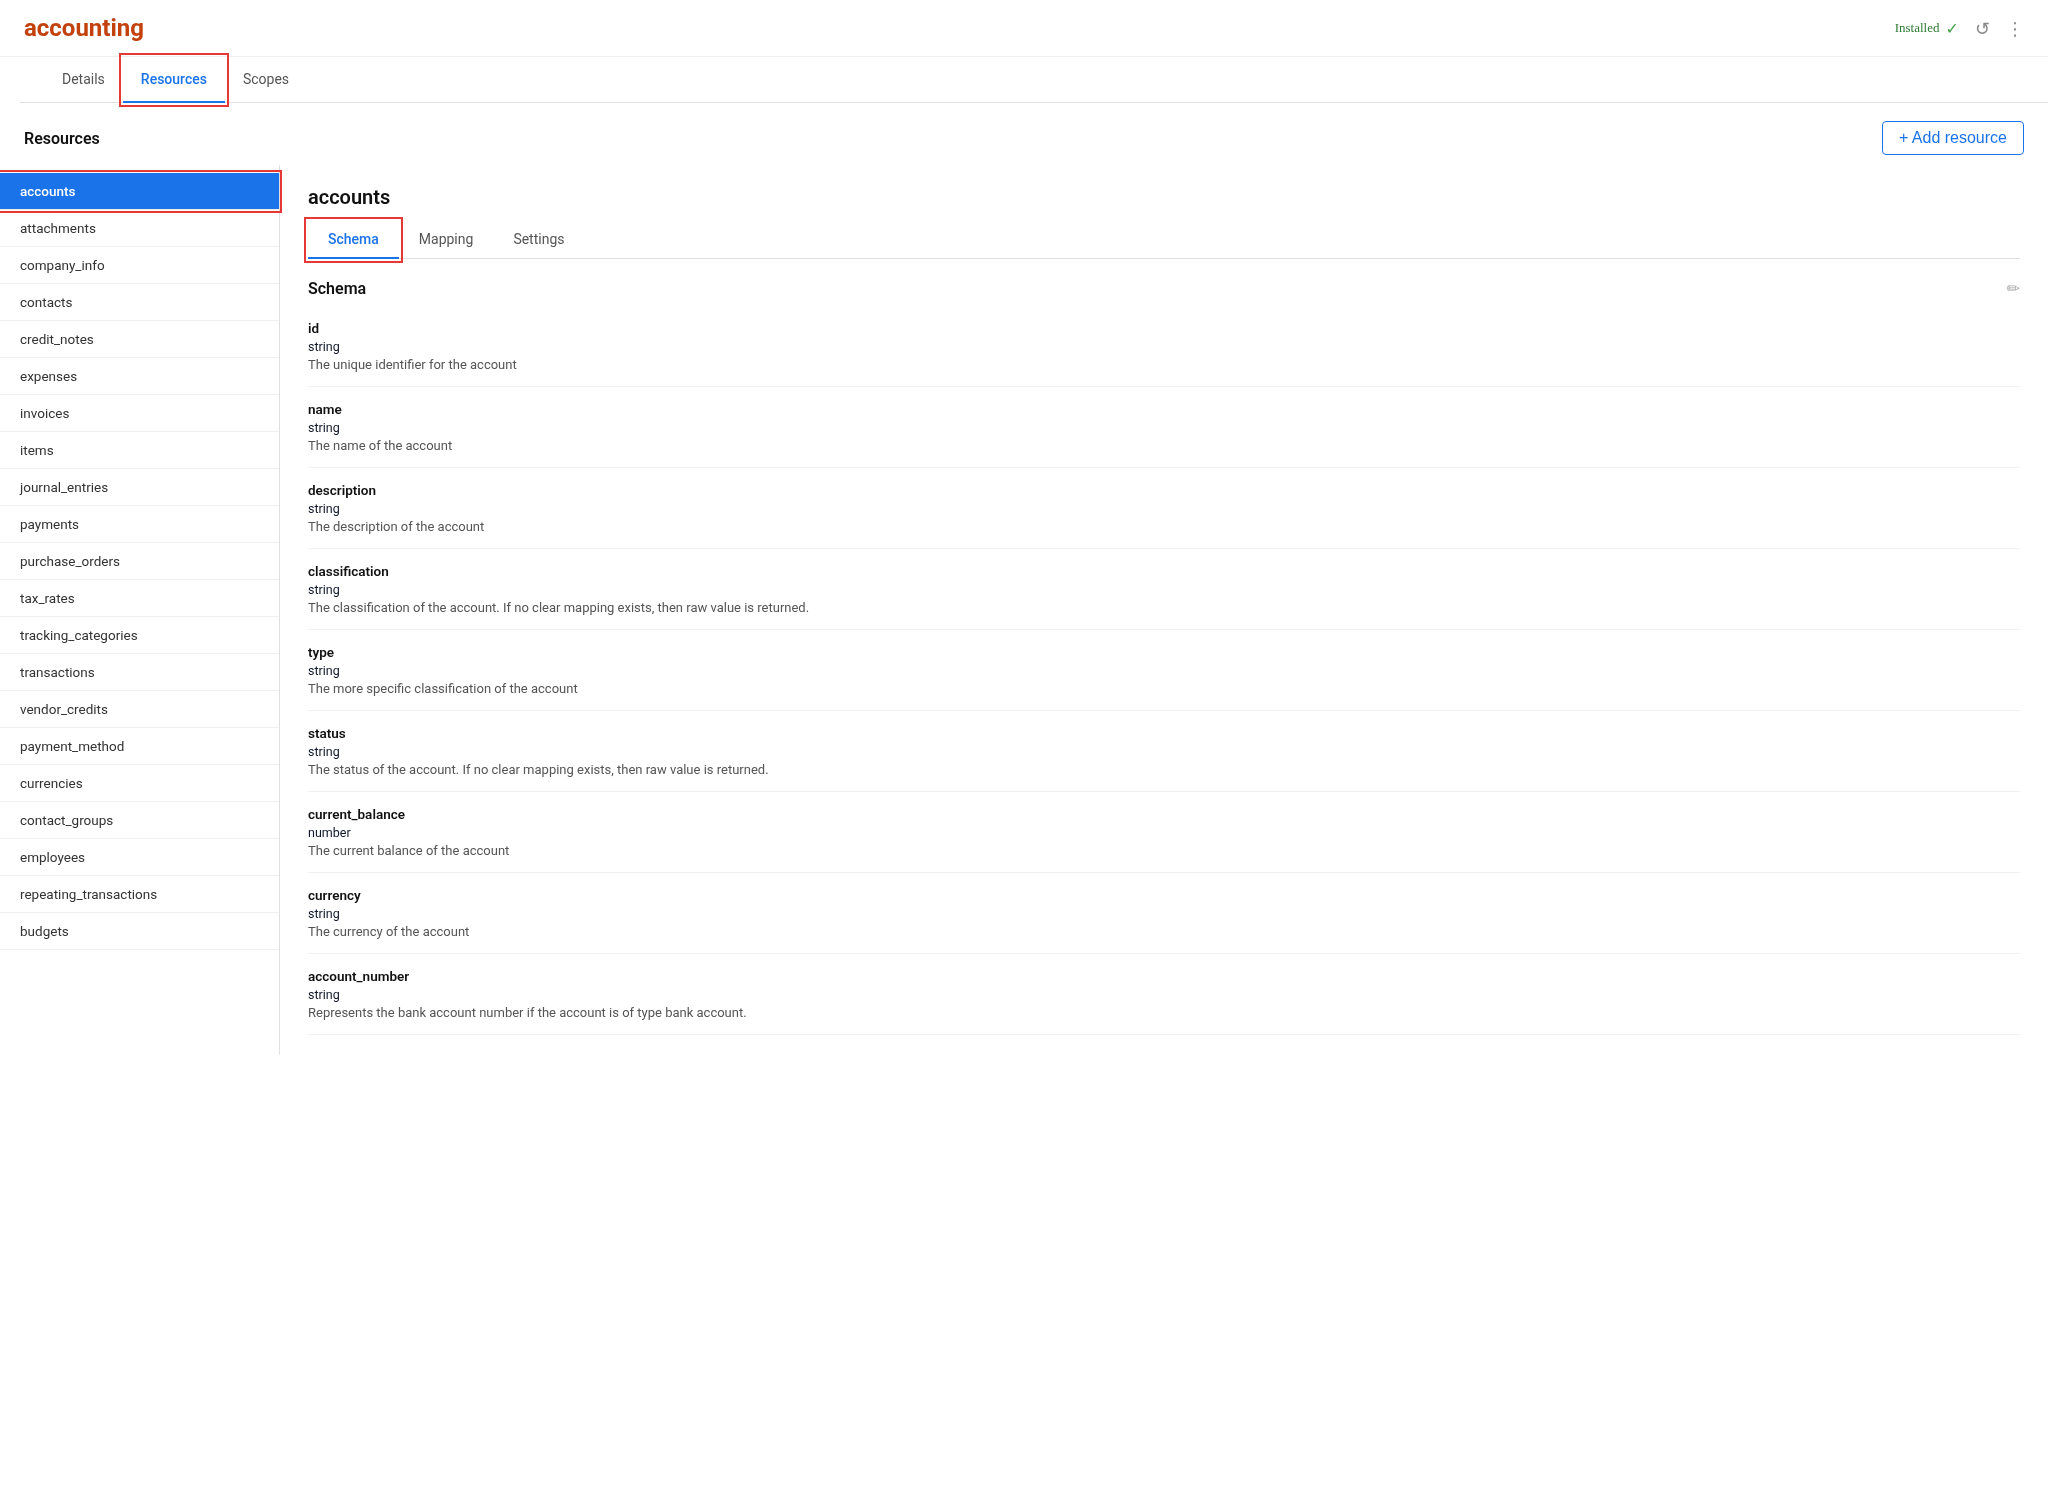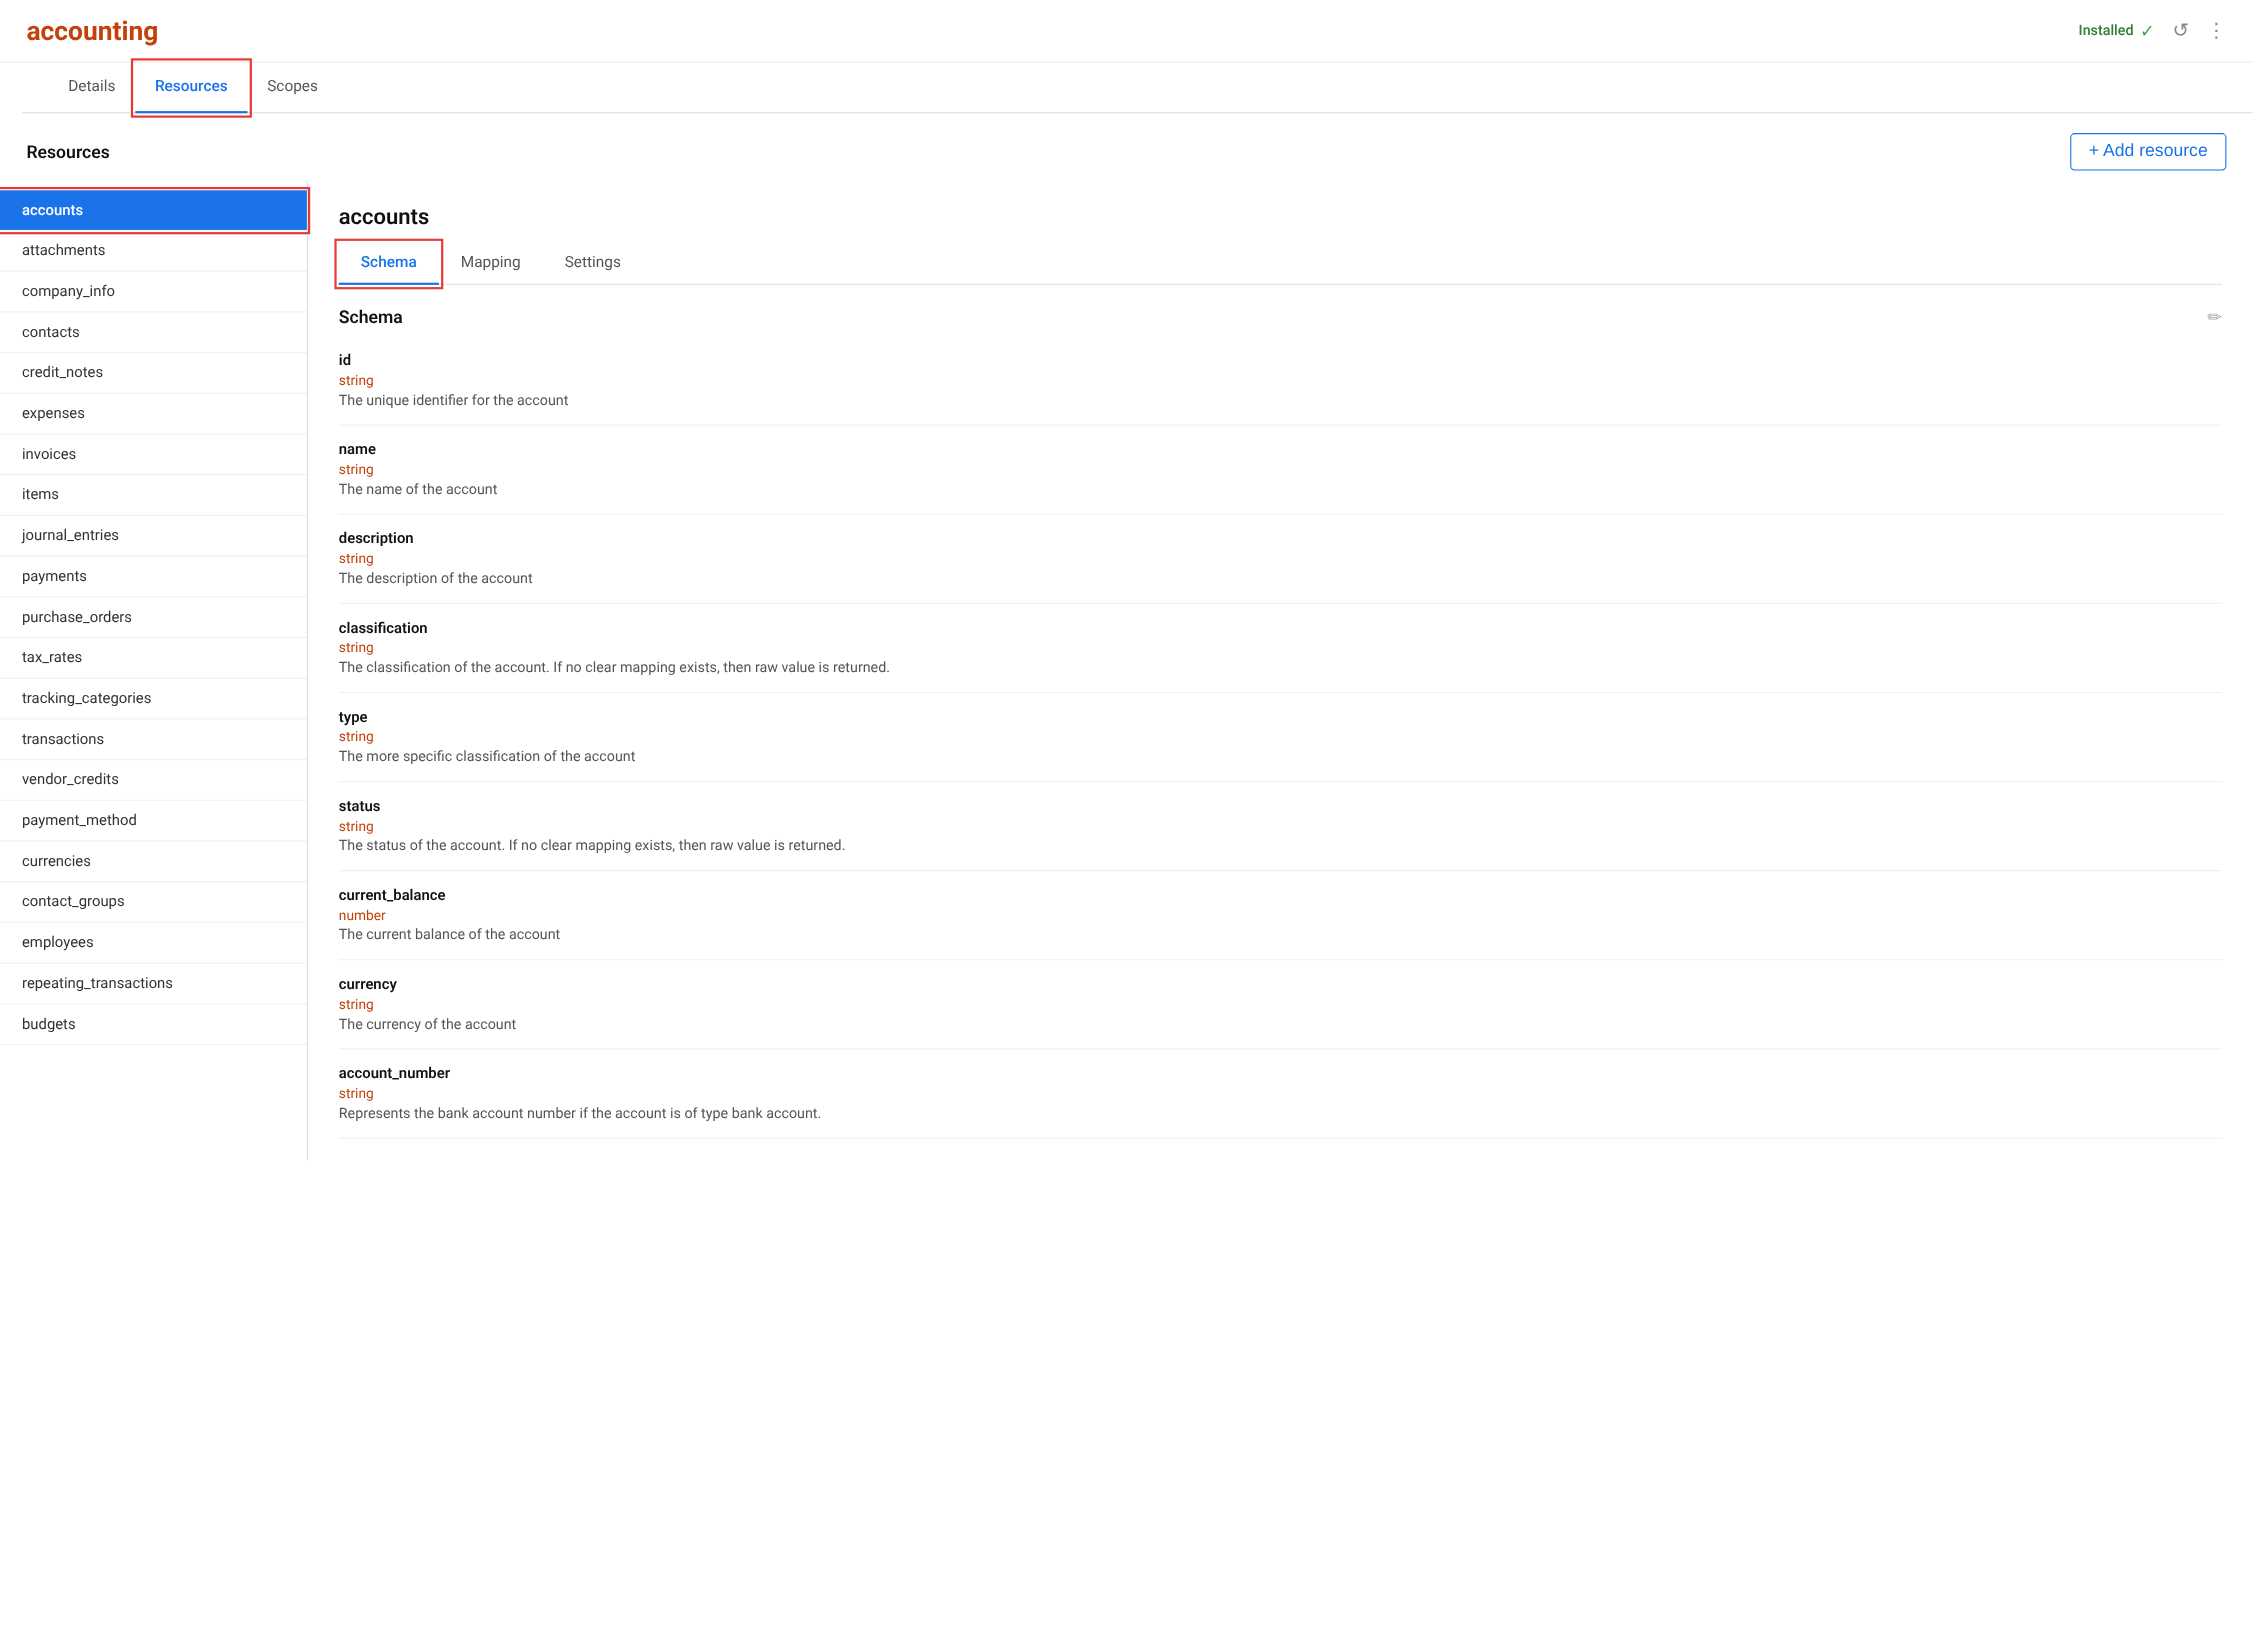--- a/index.html
+++ b/index.html
@@ -4,21 +4,21 @@
   <style>
     * { box-sizing: border-box; margin: 0; padding: 0; }
     body { font-family: -apple-system, BlinkMacSystemFont, 'Segoe UI', Roboto, sans-serif; font-size: 14px; color: #333; background: #fff; }
 
     .header {
       display: flex; align-items: center; justify-content: space-between;
       padding: 14px 24px; border-bottom: 1px solid #eee;
     }
     .header-title { font-size: 24px; font-weight: 700; color: #c2410c; }
     .header-actions { display: flex; align-items: center; gap: 16px; }
-    .installed-badge { display: flex; align-items: center; gap: 6px; color: #2e7d32; font-size: 13px; font-weight: 500; }
+    .installed-badge { display: flex; align-items: center; gap: 6px; color: #2e7d32; font-size: 13px; font-weight: 500; font-family: Liberation Serif, serif; }
     .installed-check { color: #43a047; font-size: 16px; }
     .header-icon { color: #888; font-size: 18px; cursor: pointer; }
 
     .tabs-bar {
       display: flex; align-items: center; padding: 0 24px;
       border-bottom: 1px solid #e0e0e0; gap: 0; margin-left: 20px;
     }
     .tab {
       padding: 14px 18px; font-size: 14px; cursor: pointer; color: #555;
       border-bottom: 2px solid transparent; margin-bottom: -1px;
@@ -70,21 +70,21 @@
     .schema-section { }
     .schema-header { display: flex; align-items: center; justify-content: space-between; margin-bottom: 8px; }
     .schema-title { font-size: 16px; font-weight: 600; color: #111; }
     .edit-icon { color: #aaa; cursor: pointer; font-size: 16px; }
     .schema-description { color: #555; font-size: 13.5px; margin-bottom: 16px; }
 
     .field-row {
       padding: 14px 0; border-bottom: 1px solid #f0f0f0;
     }
     .field-name { font-weight: 600; font-size: 13.5px; color: #111; margin-bottom: 3px; }
-    .field-type { color: #c2410c; font-size: 12.5px; margin-bottom: 3px; }
+    .field-type { color: #0f172a; font-size: 12.5px; margin-bottom: 3px; }
     .field-desc { color: #555; font-size: 13px; }
   </style>
 </head>
 <body>
 
 <div class="header">
   <span class="header-title">accounting</span>
   <div class="header-actions">
     <div class="installed-badge">
       <span>Installed</span>

